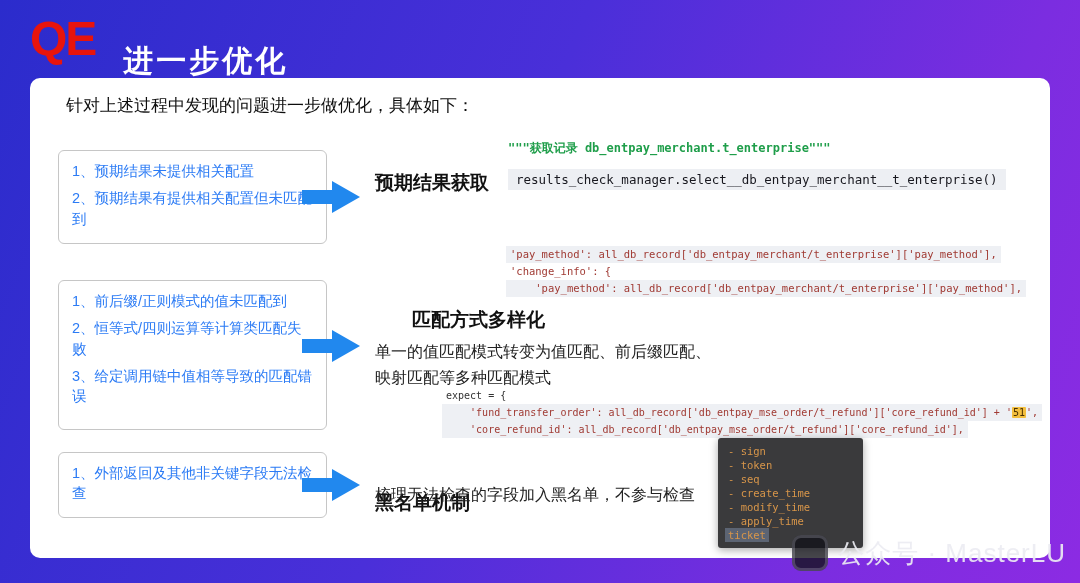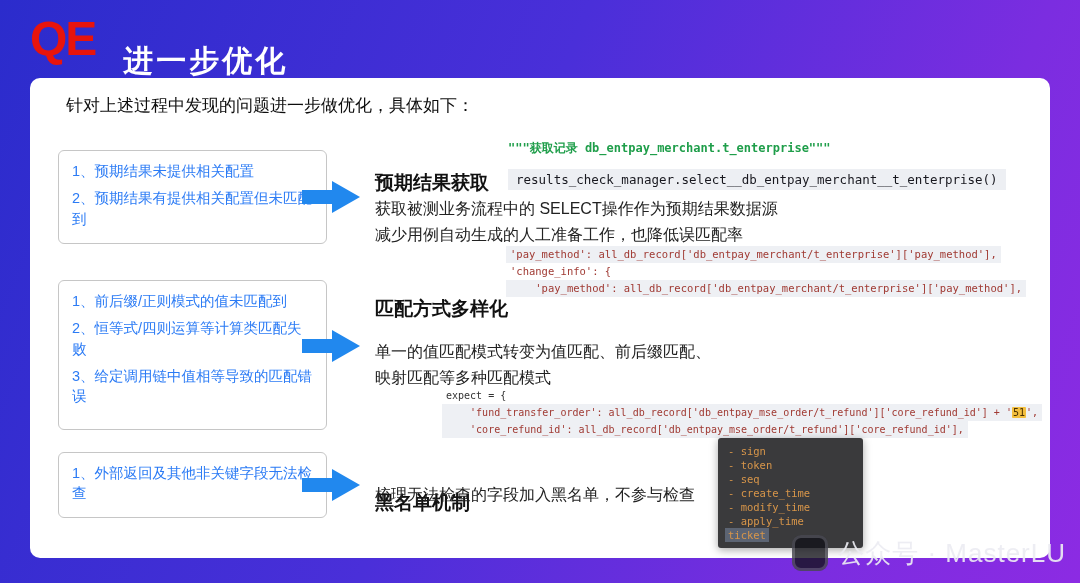--- a/index.html
+++ b/index.html
@@ -21,21 +21,21 @@
   .pbox .item { line-height:1.4; margin-bottom:7px; }
   .pbox .item:last-child { margin-bottom:0; }
   #box1 { top:72px;  min-height:94px; }
   #box2 { top:202px; min-height:150px; }
   #box3 { top:374px; min-height:66px; }
 
   .arrow { position:absolute; left:272px; width:58px; height:36px; }
   #arrow1 { top:101px; } #arrow2 { top:250px; } #arrow3 { top:389px; }
 
   .rheading { position:absolute; left:345px; font-size:19px; font-weight:700; color:#111; }
-  #h1 { top:92px; } #h2 { top:218px; } #h3 { top:378px;margin-top:34px; }
+  #h1 { top:92px; } #h2 { top:229px;margin-left:37px; } #h3 { top:378px;margin-top:34px; }
   .rdesc { position:absolute; left:345px; font-size:16px; color:#222; line-height:26px; }
   #d1 { top:118px; } #d2 { top:261px; } #d3 { top:404px; }
 
   .mono { font-family:"DejaVu Sans Mono","Liberation Mono",monospace; }
 
   #codetop { position:absolute; left:478px; top:62px; }
   .docstring { font-size:12px; color:#1f9e4a; font-weight:600; white-space:pre; }
   .callline  { margin-top:12px; width:max-content; background:#edeff3; padding:3px 8px; font-size:12.5px; color:#18181f; white-space:pre; }
 
   .codeblock { position:absolute; }
@@ -74,24 +74,20 @@
     <div class="item">2、预期结果有提供相关配置但未匹配到</div>
   </div>
   <svg class="arrow" id="arrow1" viewBox="0 0 58 36">
     <polygon points="0,11 30,11 30,2 58,18 30,34 30,25 0,25" fill="#2188ee"></polygon>
   </svg>
   <div id="codetop">
     <div class="docstring mono">"""获取记录 db_entpay_merchant.t_enterprise"""</div>
     <div class="callline mono">results_check_manager.select__db_entpay_merchant__t_enterprise()</div>
   </div>
   <div class="rheading" id="h1">预期结果获取</div>
-  <div class="rdesc" id="d1">
-    <div>获取被测业务流程中的 SELECT操作作为预期结果数据源</div>
-    <div>减少用例自动生成的人工准备工作，也降低误匹配率</div>
-  </div>
   <div class="codeblock mono" id="code1">
     <div class="code-line bg">'pay_method': all_db_record['db_entpay_merchant/t_enterprise']['pay_method'],</div>
     <div class="code-line">'change_info': {</div>
     <div class="code-line bg">    'pay_method': all_db_record['db_entpay_merchant/t_enterprise']['pay_method'],</div>
   </div>
 
   <div class="pbox" id="box2">
     <div class="item">1、前后缀/正则模式的值未匹配到</div>
     <div class="item">2、恒等式/四则运算等计算类匹配失败</div>
     <div class="item">3、给定调用链中值相等导致的匹配错误</div>

